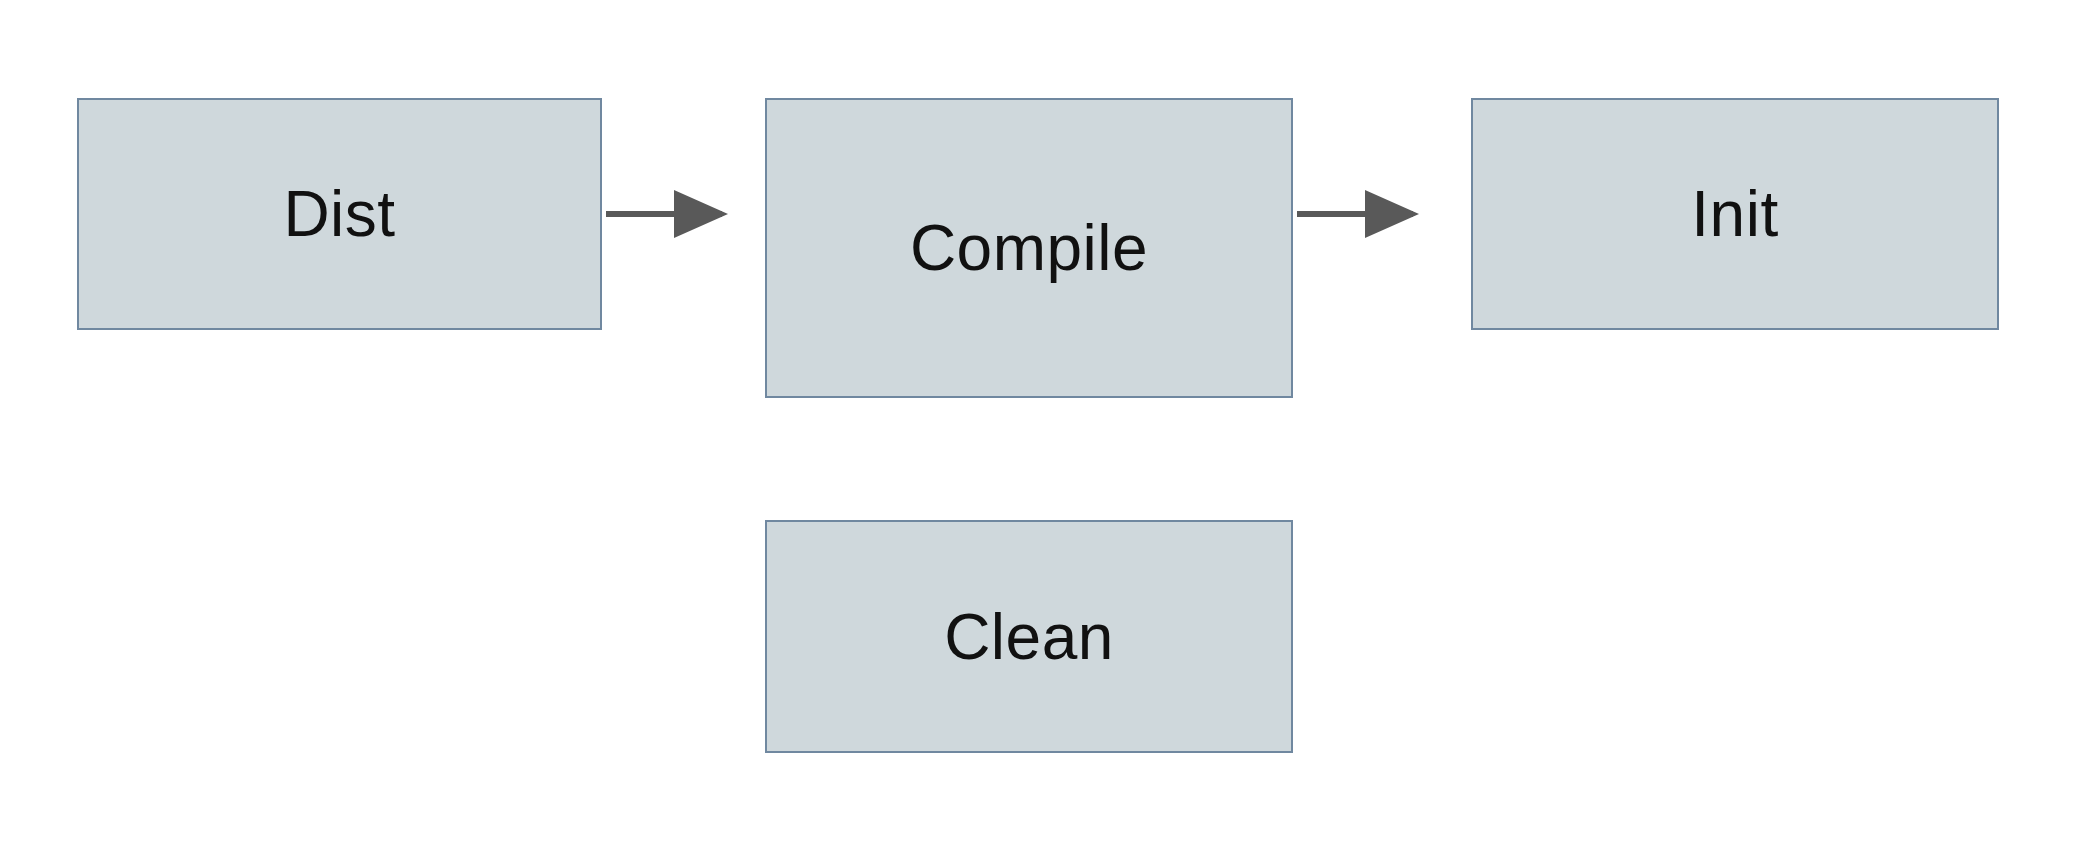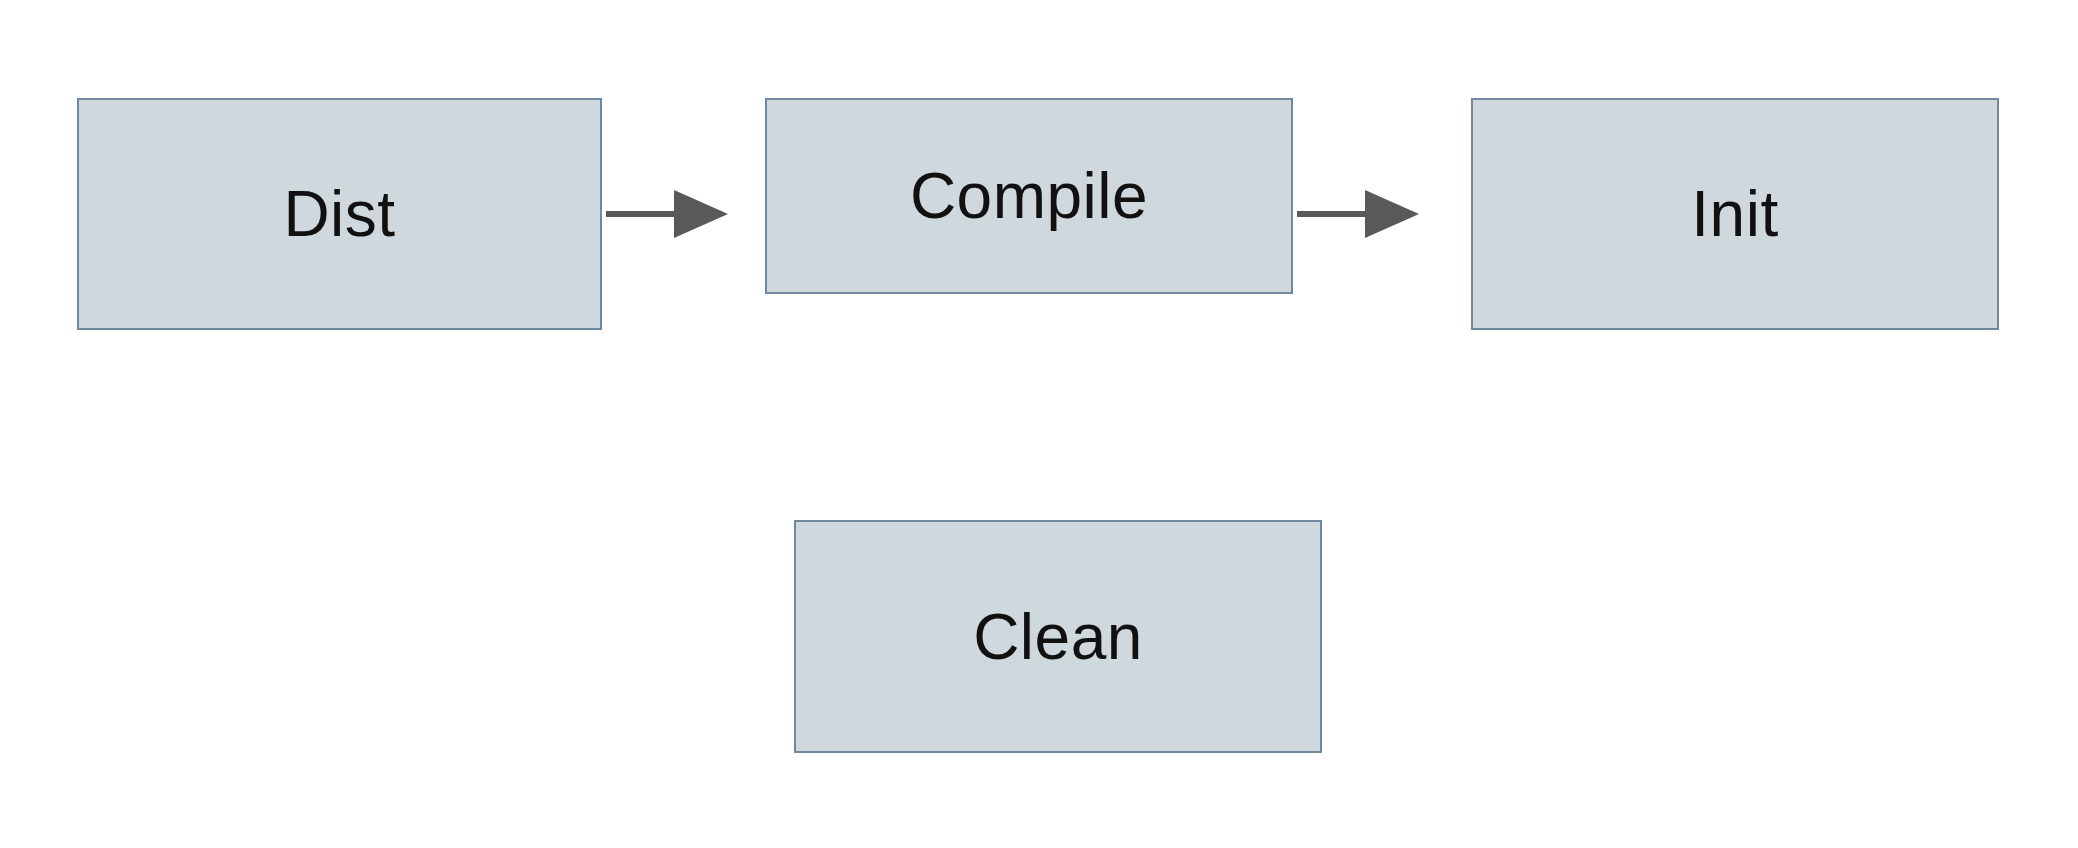--- a/index.html
+++ b/index.html
@@ -22,23 +22,23 @@
     border: 2px solid #7088a0;
     box-sizing: border-box;
     display: flex;
     align-items: center;
     justify-content: center;
     font-size: 64px;
     color: #111111;
     letter-spacing: 0.5px;
   }
   .node-dist    { left: 77px;   top: 98px;  width: 525px; height: 232px; }
-  .node-compile { left: 765px;  top: 98px;  width: 528px; height: 196px; }
+  .node-compile { left: 765px;  top: 98px;  width: 528px; height: 300px; }
   .node-init    { left: 1456px; top: 98px;  width: 528px; height: 232px; margin-left: 15px; }
-  .node-clean   { left: 794px;  top: 520px; width: 528px; height: 233px; text-align: center; }
+  .node-clean   { left: 765px;  top: 520px; width: 528px; height: 233px; text-align: center; }
   .edges-layer {
     position: absolute;
     left: 0;
     top: 0;
     width: 2078px;
     height: 848px;
     pointer-events: none;
   }
 </style>
 </head>

